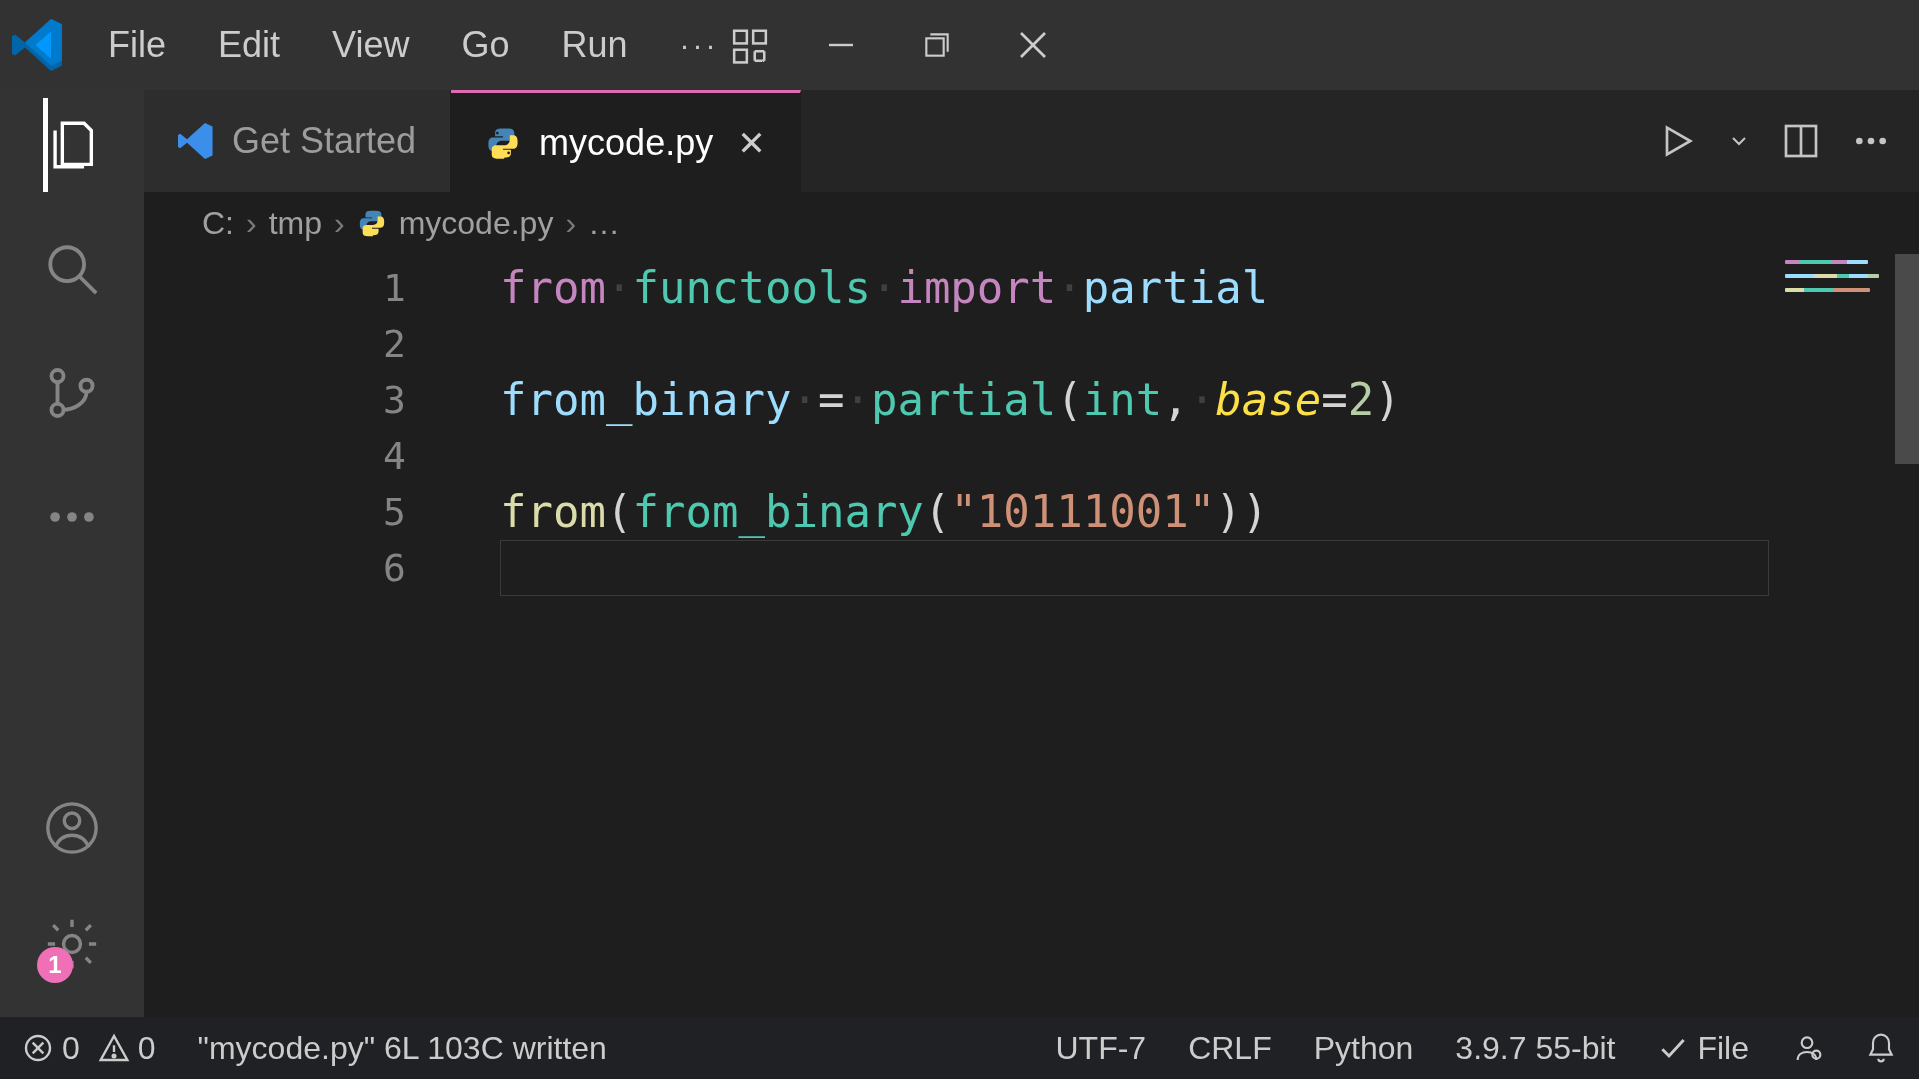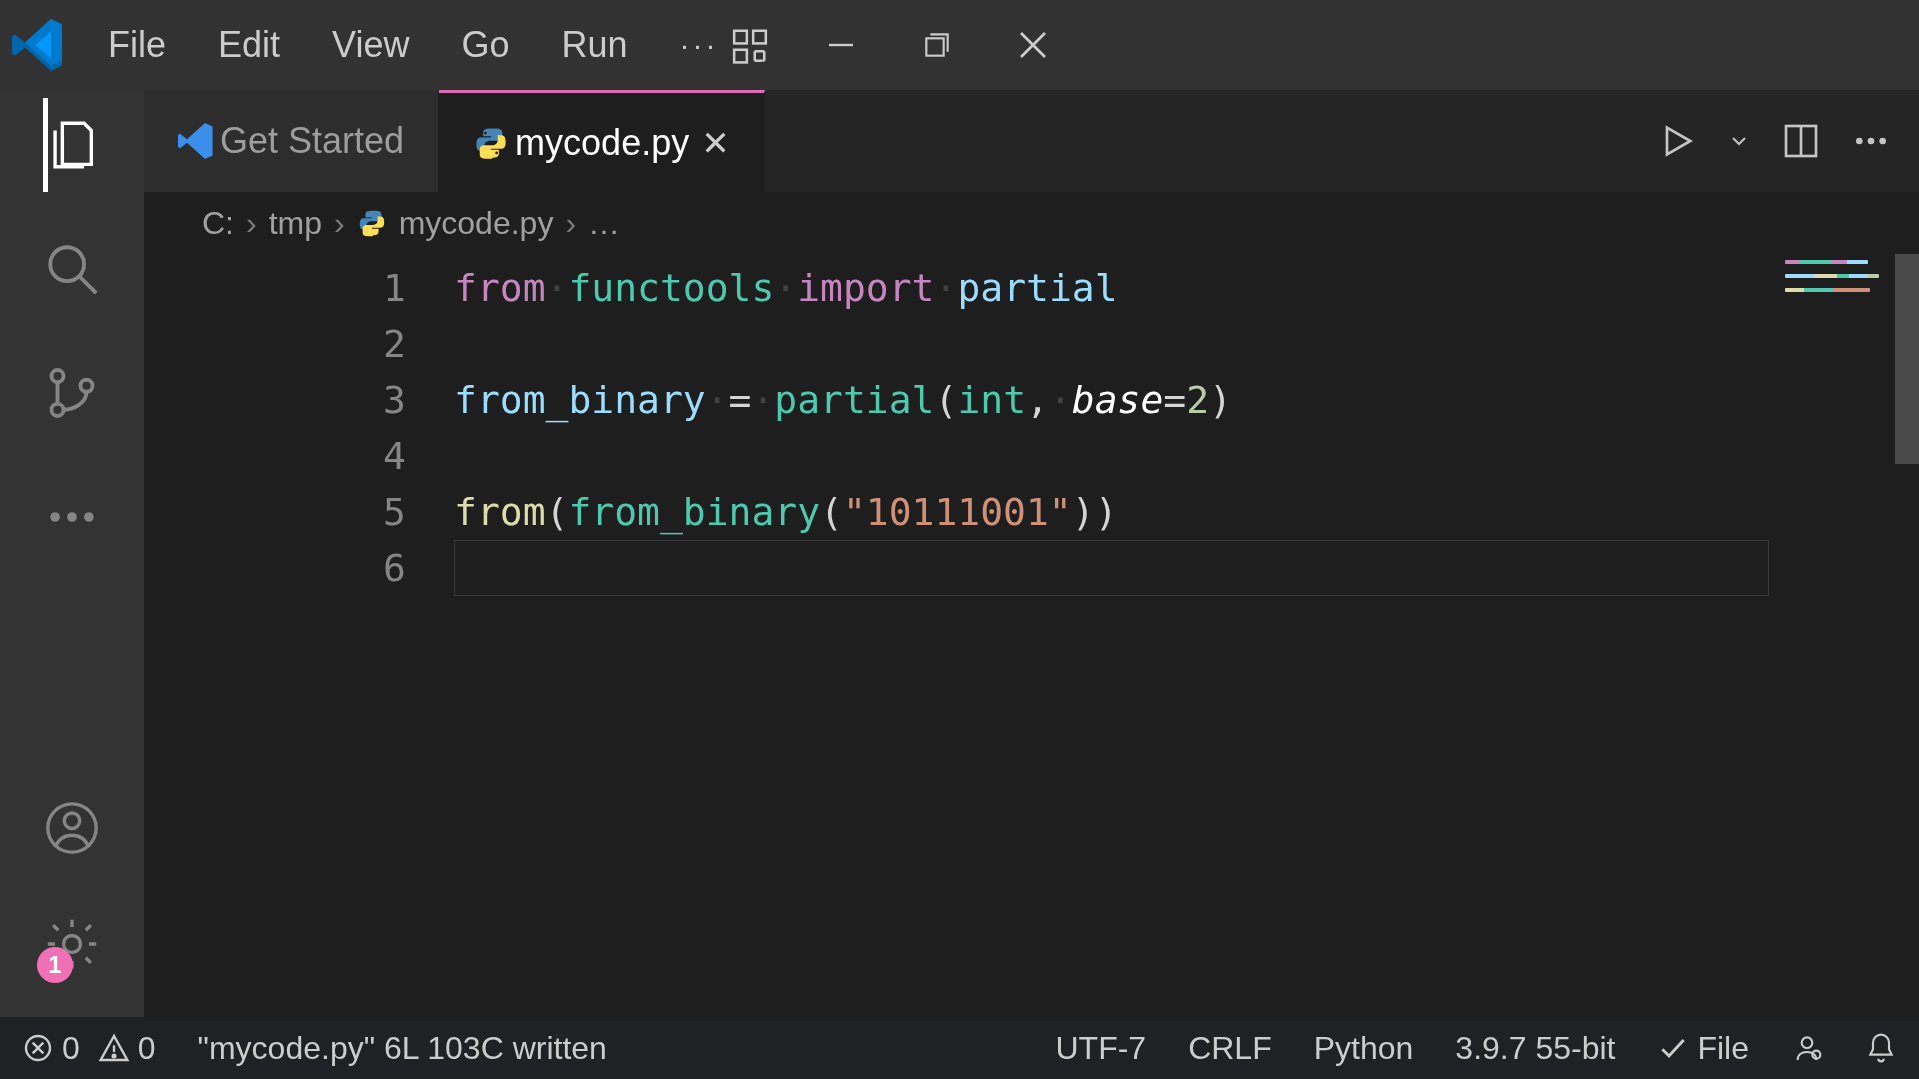--- a/index.html
+++ b/index.html
@@ -74,21 +74,21 @@
 }
 
 
 .editor-area { flex:1; display:flex; flex-direction:column; background:#1e1e1e; min-width:0; }
 
 
 .tab-row {
   height:102px; background:#252526; display:flex; align-items:stretch;
 }
 .tab {
-  display:flex; align-items:center; gap:6px;
+  display:flex; align-items:center; gap:18px;
   padding:0 34px; font-size:36px; color:#9d9d9d;
   background:#2d2d2d; border-right:1px solid #1e1e1e;
 }
 .tab.active {
   background:#1e1e1e; color:#ffffff;
   border-top:3px solid #e06bb5;
 }
 .tab-icon { width:36px; height:36px; }
 .close-x { font-size:34px; color:#cccccc; margin-left:6px; }
 .tab-right { margin-left:auto; display:flex; align-items:center; gap:30px; padding-right:28px; }
@@ -104,36 +104,36 @@
 
 
 .code-wrap { flex:1; display:flex; position:relative; }
 .gutter {
   width:310px; text-align:right; padding-right:48px; padding-top:6px;
   font-family: "Consolas", monospace; font-size:38px; color:#858585;
   line-height:56px;
 }
 .code {
   flex:1; padding-top:6px; font-family:"Consolas", monospace;
-  font-size:38px; line-height:56px; position:relative;
+  font-size:44px; line-height:56px; position:relative;margin-left:46px;
 }
 .code-line { white-space:pre; }
 .current-line {
   position:absolute; left:0; right:150px; height:56px;
   border:1px solid #3a3a3a; pointer-events:none;
 }
 .ws-dot { color:#404040; }
 
 
 .tok-kw { color:#c586c0; }
 .tok-mod { color:#4ec9b0; }
 .tok-var { color:#9cdcfe; }
 .tok-fn { color:#dcdcaa; }
 .tok-call { color:#4ec9b0; }
-.tok-param-i { color:#ffffff; font-style:italic; }
+.tok-param-i { color:#fde047; font-style:italic; }
 .tok-num { color:#b5cea8; }
 .tok-str { color:#ce9178; }
 .tok-op { color:#d4d4d4; }
 .tok-punc { color:#d4d4d4; }
 .tok-type { color:#4ec9b0; }
 
 
 .minimap {
   position:absolute; top:0; right:0; width:150px; height:100%;
   background:#1e1e1e;

